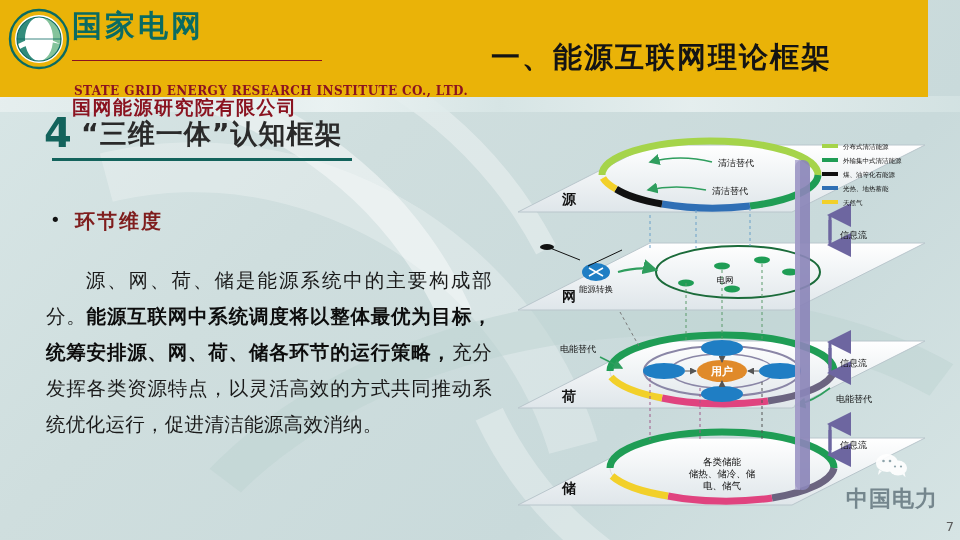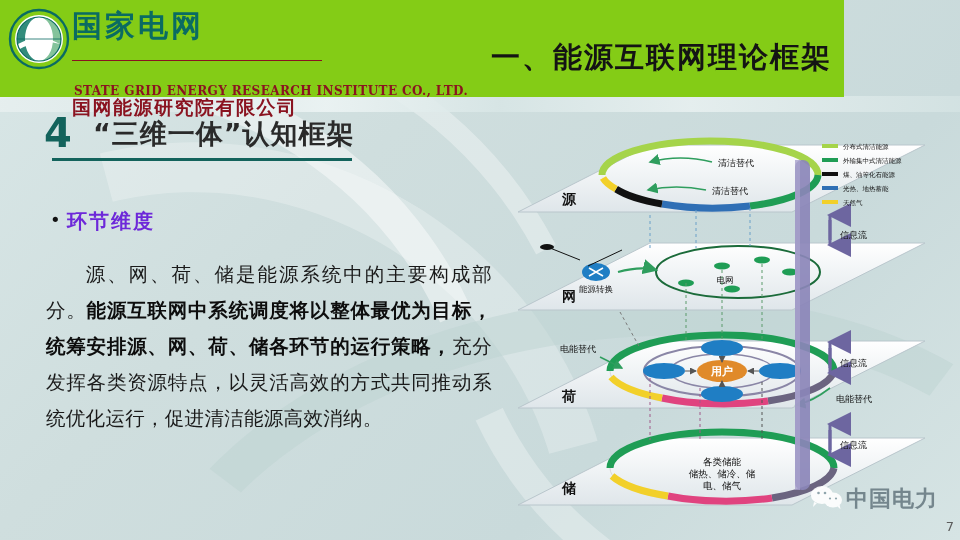--- a/index.html
+++ b/index.html
@@ -27,55 +27,55 @@
        border:40px solid rgba(190,212,210,.45);border-color:rgba(190,212,210,.5) transparent transparent transparent;
        transform:rotate(-8deg);}
   .sw5{right:-240px;top:-120px;width:700px;height:700px;
        border:30px solid rgba(255,255,255,.28);border-color:transparent transparent rgba(255,255,255,.3) transparent;
        transform:rotate(20deg);}
   .bg-band{position:absolute;left:0;top:96px;width:960px;height:16px;
     background:linear-gradient(90deg,#e8f0f0 0%,#dfeaea 18%,#eef5f5 34%,#d8e6e6 52%,#e9f1f1 72%,#d4e3e3 100%);
     opacity:.85;}
 
   
-  .header{position:absolute;left:0;top:0;width:844px;height:97px;background:#84cc16;}
+  .header{position:absolute;left:0;top:0;width:928px;height:97px;background:#eab308;}
   .logo-wrap{position:absolute;left:8px;top:8px;width:62px;height:62px;}
   .logo-wrap svg{display:block;}
   .brand-cn{position:absolute;left:72px;top:6px;font-size:30px;font-weight:bold;color:#0a6b62;
      letter-spacing:3px;font-family:"DejaVu Sans","Liberation Sans",sans-serif;}
   .brand-en{position:absolute;left:73px;top:40px;font-size:16px;font-weight:bold;color:#0a6b62;
      font-family:"DejaVu Serif","Liberation Serif",serif;letter-spacing:.5px;}
   .brand-rule{position:absolute;left:72px;top:60px;width:250px;height:1px;background:#8a1320;}
   .inst-cn{position:absolute;left:72px;top:63px;font-size:19px;font-weight:bold;color:#8a1320;letter-spacing:1.5px;margin-top:32px;}
   .inst-en{position:absolute;left:74px;top:84px;font-size:12px;font-weight:bold;color:#8a1320;
      font-family:"DejaVu Serif","Liberation Serif",serif;letter-spacing:.4px;}
   .hdr-title{position:absolute;left:470px;top:38px;font-size:29px;font-weight:bold;color:#141414;letter-spacing:2px;margin-left:21px;}
 
   
   .sec{position:absolute;left:44px;top:110px;}
   .sec-num{display:inline-block;font-size:40px;font-weight:bold;color:#13635c;
     vertical-align:-4px;font-family:"DejaVu Sans","Liberation Sans",sans-serif;}
-  .sec-title{display:inline-block;font-size:27px;font-weight:bold;color:#2a2a2a;margin-left:16px;letter-spacing:1px;}
+  .sec-title{display:inline-block;font-size:27px;font-weight:bold;color:#2a2a2a;margin-left:4px;letter-spacing:1px;}
   .sec-rule{position:absolute;left:52px;top:158px;width:300px;height:3px;background:#13635c;}
 
   
   .bullet-row{position:absolute;left:50px;top:208px;width:440px;}
   .bullet-dot{display:inline-block;width:12px;color:#111;font-size:18px;vertical-align:2px;}
-  .bullet-label{display:inline-block;font-size:20px;font-weight:bold;color:#6d28d9;letter-spacing:2px;margin-left:0;}
-  .para{position:absolute;left:46px;top:257px;width:446px;font-size:19.5px;line-height:36px;
+  .bullet-label{display:inline-block;font-size:20px;font-weight:bold;color:#7f1d1d;letter-spacing:2px;margin-left:8px;}
+  .para{position:absolute;left:46px;top:263px;width:446px;font-size:19.5px;line-height:36px;
      color:#1a1a1a;text-align:justify;letter-spacing:.3px;}
   .para b{font-weight:bold;color:#0d0d0d;}
   .indent{display:inline-block;width:38px;}
 
   
   .diagram{position:absolute;left:500px;top:120px;width:440px;height:415px;}
   .diagram svg{display:block;}
 
   
-  .wmark{position:absolute;right:22px;bottom:26px;display:flex;align-items:center;gap:2px;opacity:.92;}
+  .wmark{position:absolute;right:22px;bottom:26px;display:flex;align-items:center;gap:2px;opacity:.92;flex-direction:column;}
   .wmark-text{font-size:22px;color:#6d7f86;font-weight:bold;letter-spacing:1px;}
   .pagenum{position:absolute;right:6px;bottom:6px;font-size:13px;color:#5c5c5c;}
 </style>
 </head>
 <body>
 
 <div id="slide">
 
   <div class="bg-base"></div>
   <div class="bg-swoosh sw1"></div>

